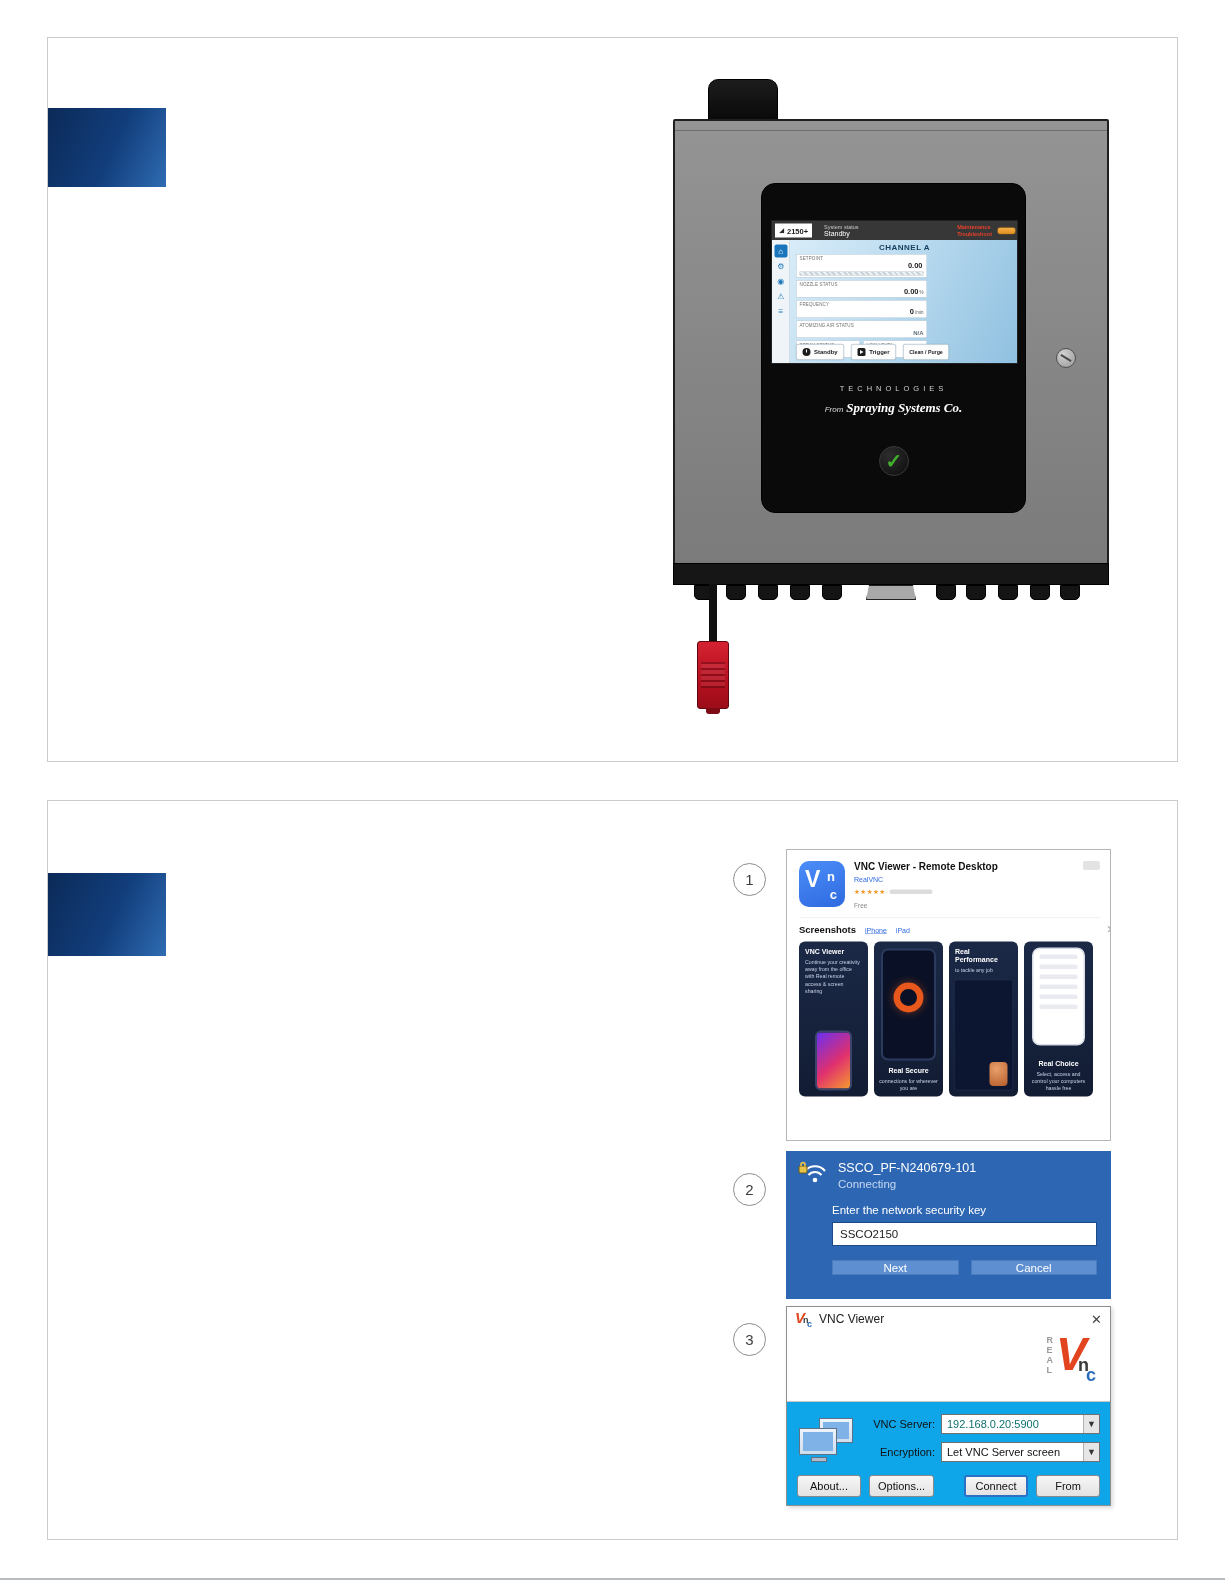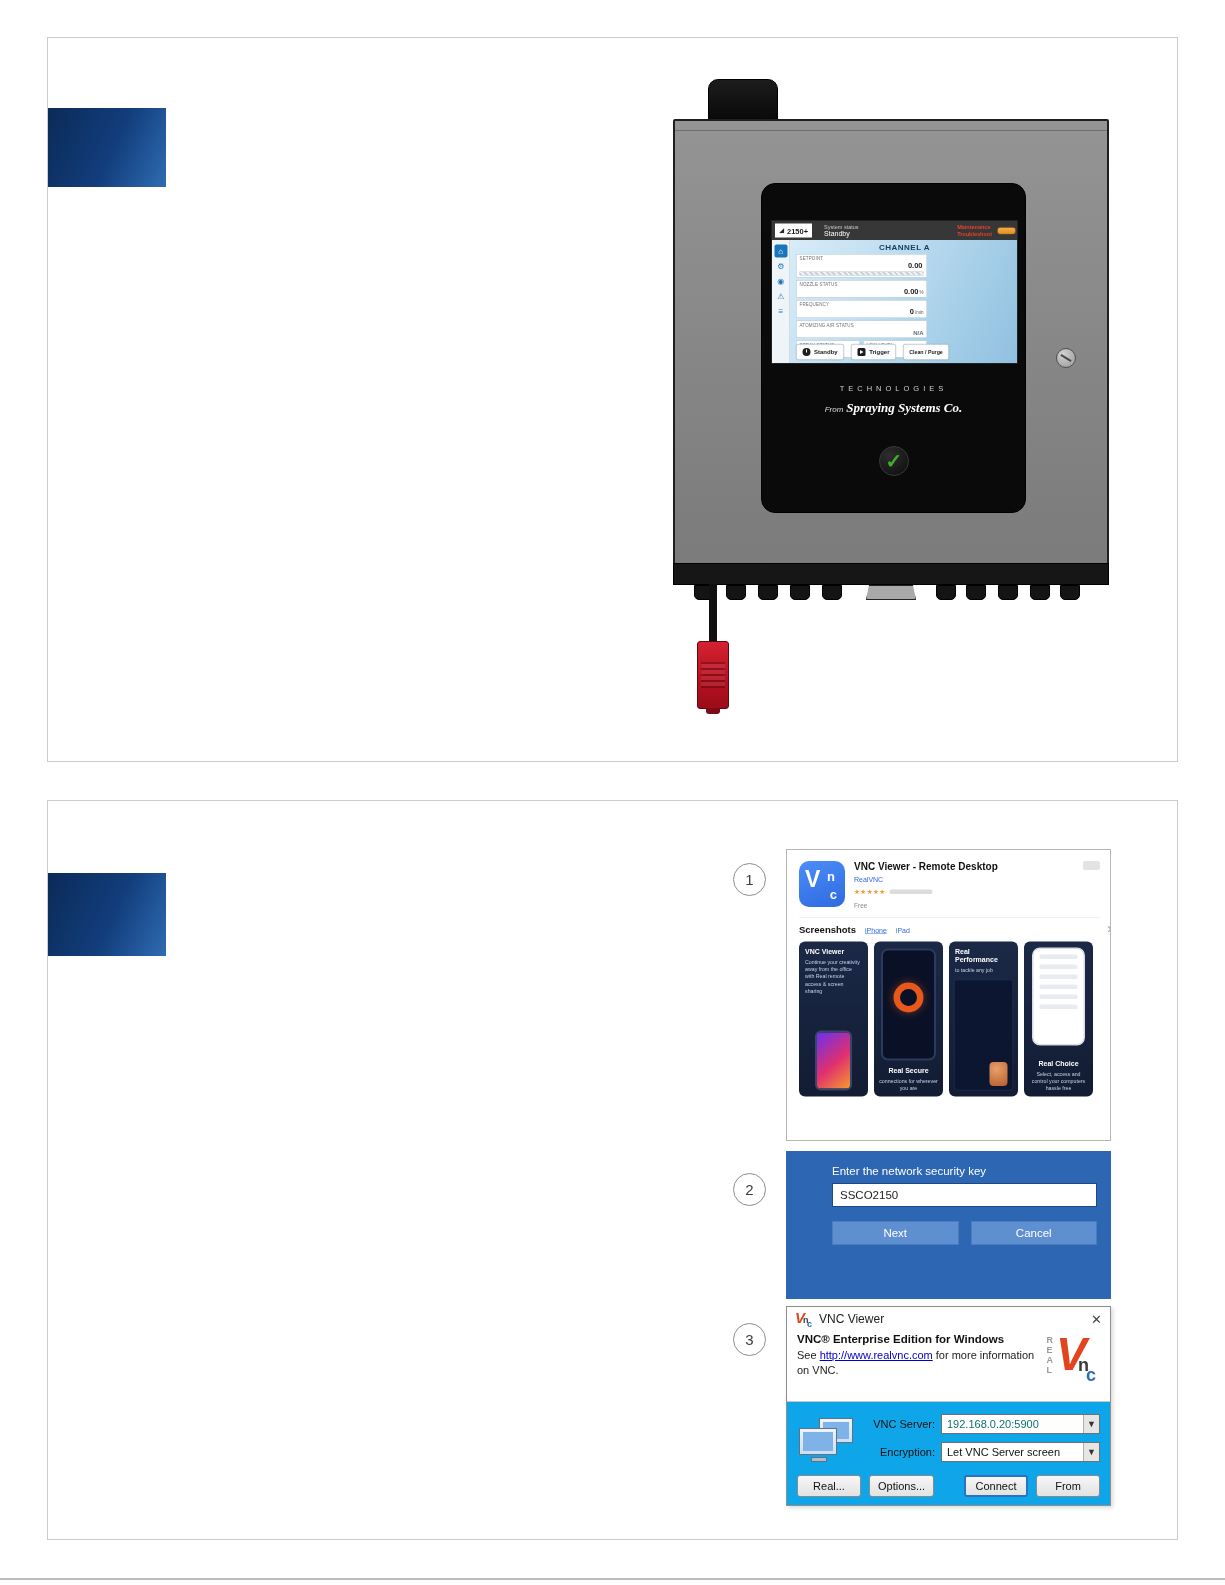--- a/index.html
+++ b/index.html
@@ -195,21 +195,21 @@
   
   .wifi { position: absolute; left: 738px; top: 350px; width: 325px; height: 148px;
     background: #2d66b3; color: #fff; }
   .wifi-head { display: flex; gap: 10px; padding: 10px 14px 0 12px; }
   .wifi-ssid { font-size: 12.5px; color: #ffffff; }
   .wifi-status { font-size: 11.5px; color: #c6d8f2; margin-top: 3px; }
   .wifi-prompt { font-size: 11.5px; margin: 14px 14px 6px 46px; }
   .wifi-input { margin: 0 14px 0 46px; height: 24px; background: #fff; border: 1px solid #1d4a86;
     font-size: 11.5px; color: #222; display: flex; align-items: center; padding: 0 7px; }
   .wifi-btns { display: flex; gap: 12px; margin: 14px 14px 0 46px; }
-  .wifi-btn { flex: 1; height: 24px; background: #5e8fd0; color: #fff; font-size: 11.5px;
+  .wifi-btn { flex: 1; height: 15px; background: #5e8fd0; color: #fff; font-size: 11.5px;
     display: flex; align-items: center; justify-content: center; border: 1px solid #4d7cbc; }
 
   
   .vnc { position: absolute; left: 738px; top: 505px; width: 325px; height: 200px;
     background: #ffffff; border: 1px solid #8f8f8f; box-shadow: 2px 2px 4px rgba(0,0,0,0.15); }
   .vnc-title { height: 24px; display: flex; align-items: center; padding: 0 8px; gap: 6px; }
   .vnc-mini { position: relative; width: 18px; height: 17px; flex: none; }
   .vnc-mini .mv { position:absolute; left:0; top:-2px; font-size:15px; font-weight:bold; color:#e1441f; font-style: italic; }
   .vnc-mini .mn { position:absolute; left:8px; top:4px; font-size:9px; font-weight:bold; color:#3a3a3a; }
   .vnc-mini .mc { position:absolute; left:12px; top:8px; font-size:9px; font-weight:bold; color:#2b6cb8; }
@@ -439,20 +439,33 @@
               <div class="c-title">Real Choice</div>
               <div class="c-body">Select, access and control your computers hassle free</div>
             </div>
           </div>
         </div>
         <span class="as-next">›</span>
       </div>
     </div>
 
     <div class="wifi">
+      <div class="wifi-head">
+        <svg width="30" height="24" viewBox="0 0 30 24">
+          <path d="M7 10 A 13 13 0 0 1 27 10" fill="none" stroke="#ffffff" stroke-width="2"></path>
+          <path d="M10.5 14 A 8.5 8.5 0 0 1 23.5 14" fill="none" stroke="#ffffff" stroke-width="2"></path>
+          <circle cx="17" cy="19" r="2.3" fill="#ffffff"></circle>
+          <rect x="1" y="5" width="8" height="7" rx="1" fill="#e8c54a" stroke="#6b5a1a"></rect>
+          <path d="M3 5 V 3.6 A 2 2 0 0 1 7 3.6 V 5" fill="none" stroke="#e8c54a" stroke-width="1.6"></path>
+        </svg>
+        <div>
+          <div class="wifi-ssid">SSCO_PF-N240679-101</div>
+          <div class="wifi-status">Connecting</div>
+        </div>
+      </div>
       <div class="wifi-prompt">Enter the network security key</div>
       <div class="wifi-input">
         <span>SSCO2150</span>
       </div>
       <div class="wifi-btns">
         <div class="wifi-btn">Next</div>
         <div class="wifi-btn">Cancel</div>
       </div>
     </div>
 
@@ -460,26 +473,20 @@
       <div class="vnc-title">
         <span class="vnc-mini">
           <b class="mv">V</b>
           <b class="mn">n</b>
           <b class="mc">c</b>
         </span>
         <span class="vnc-title-text">VNC Viewer</span>
         <span class="vnc-close">✕</span>
       </div>
       <div class="vnc-info">
-        <div class="vnc-info-text">
-          <div class="vnc-edition">VNC® Enterprise Edition for Windows</div>
-          <div class="vnc-see">
-            <span>See </span><a class="vnc-link">http://www.realvnc.com</a><span> for more information on VNC.</span>
-          </div>
-        </div>
         <div class="vnc-logo">
           <div class="vnc-logo-real">
             <span>R</span>
             <span>E</span>
             <span>A</span>
             <span>L</span>
           </div>
           <div class="vnc-logo-vnc">
             <span class="lv">V</span>
             <span class="ln">n</span>
@@ -503,21 +510,21 @@
           </div>
           <div class="vnc-row">
             <span class="vnc-label">Encryption:</span>
             <div class="vnc-select">
               <span class="vnc-select-text">Let VNC Server screen</span>
               <span class="vnc-select-arrow">▼</span>
             </div>
           </div>
         </div>
         <div class="vnc-btns">
-          <div class="vnc-btn">Real...</div>
+          <div class="vnc-btn">About...</div>
           <div class="vnc-btn">Options...</div>
           <div class="vnc-btn connect">Connect</div>
           <div class="vnc-btn">From</div>
         </div>
       </div>
     </div>
   </div>
 
   <div class="page-rule"></div>
 </div>

